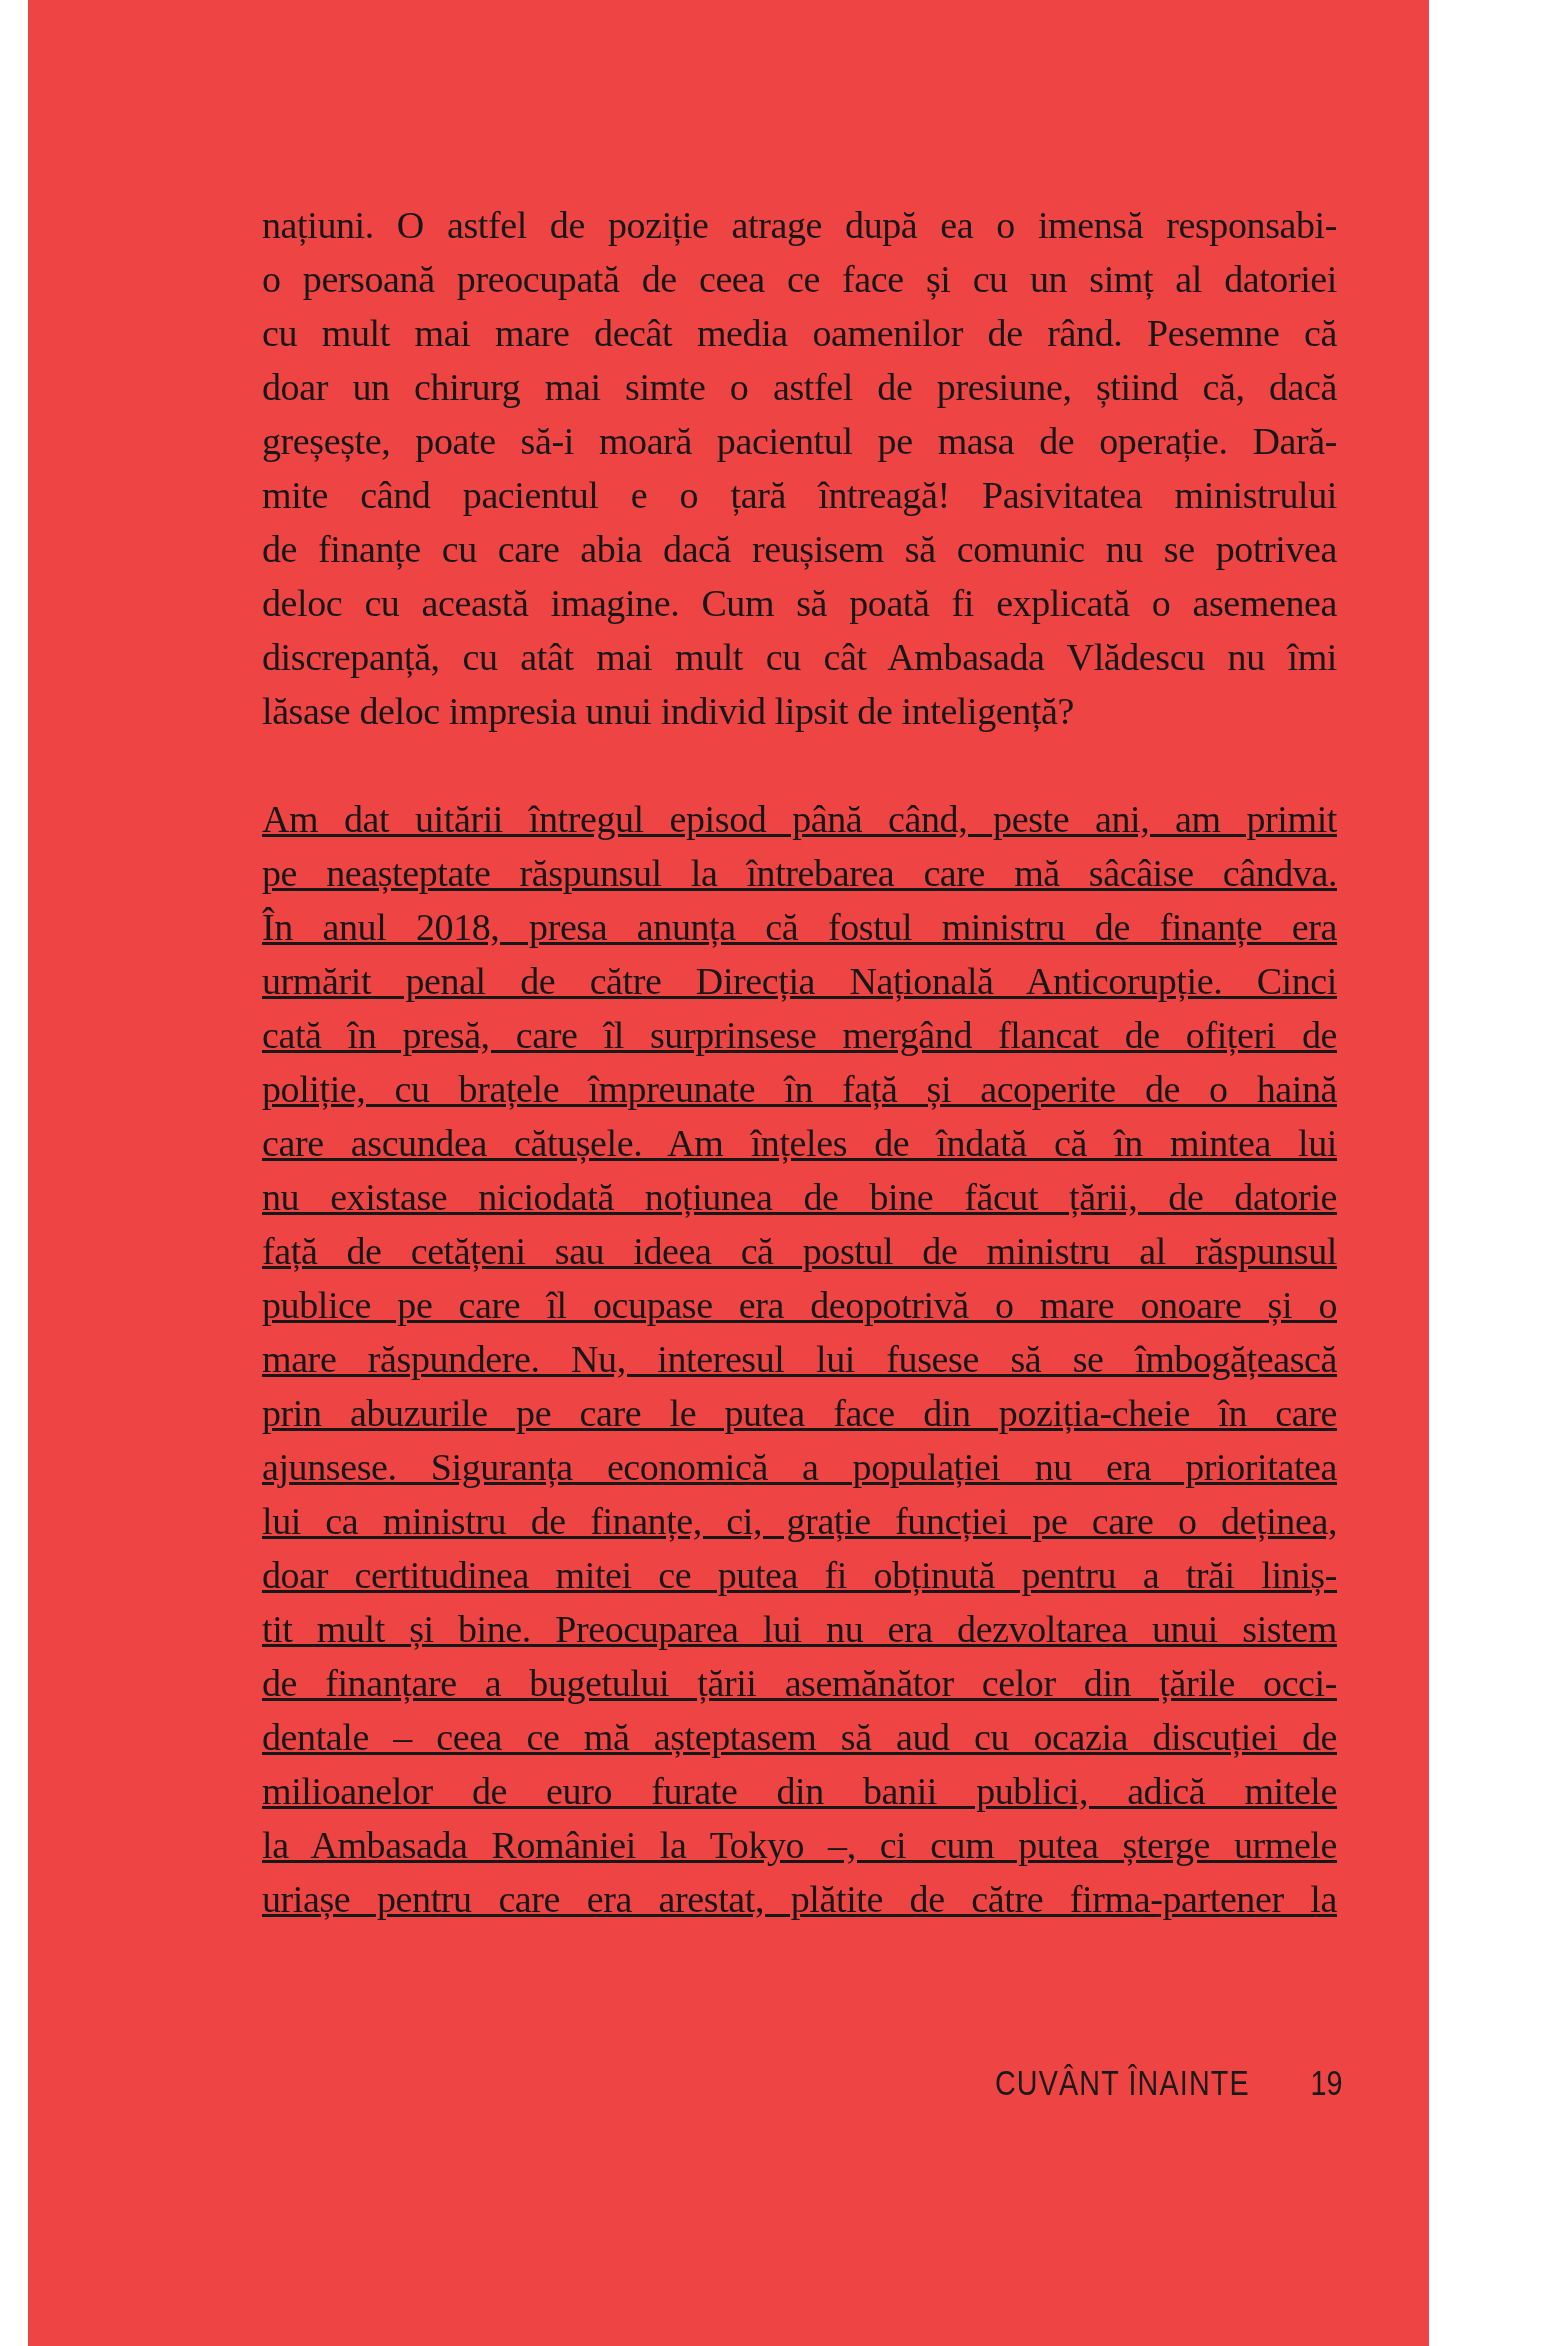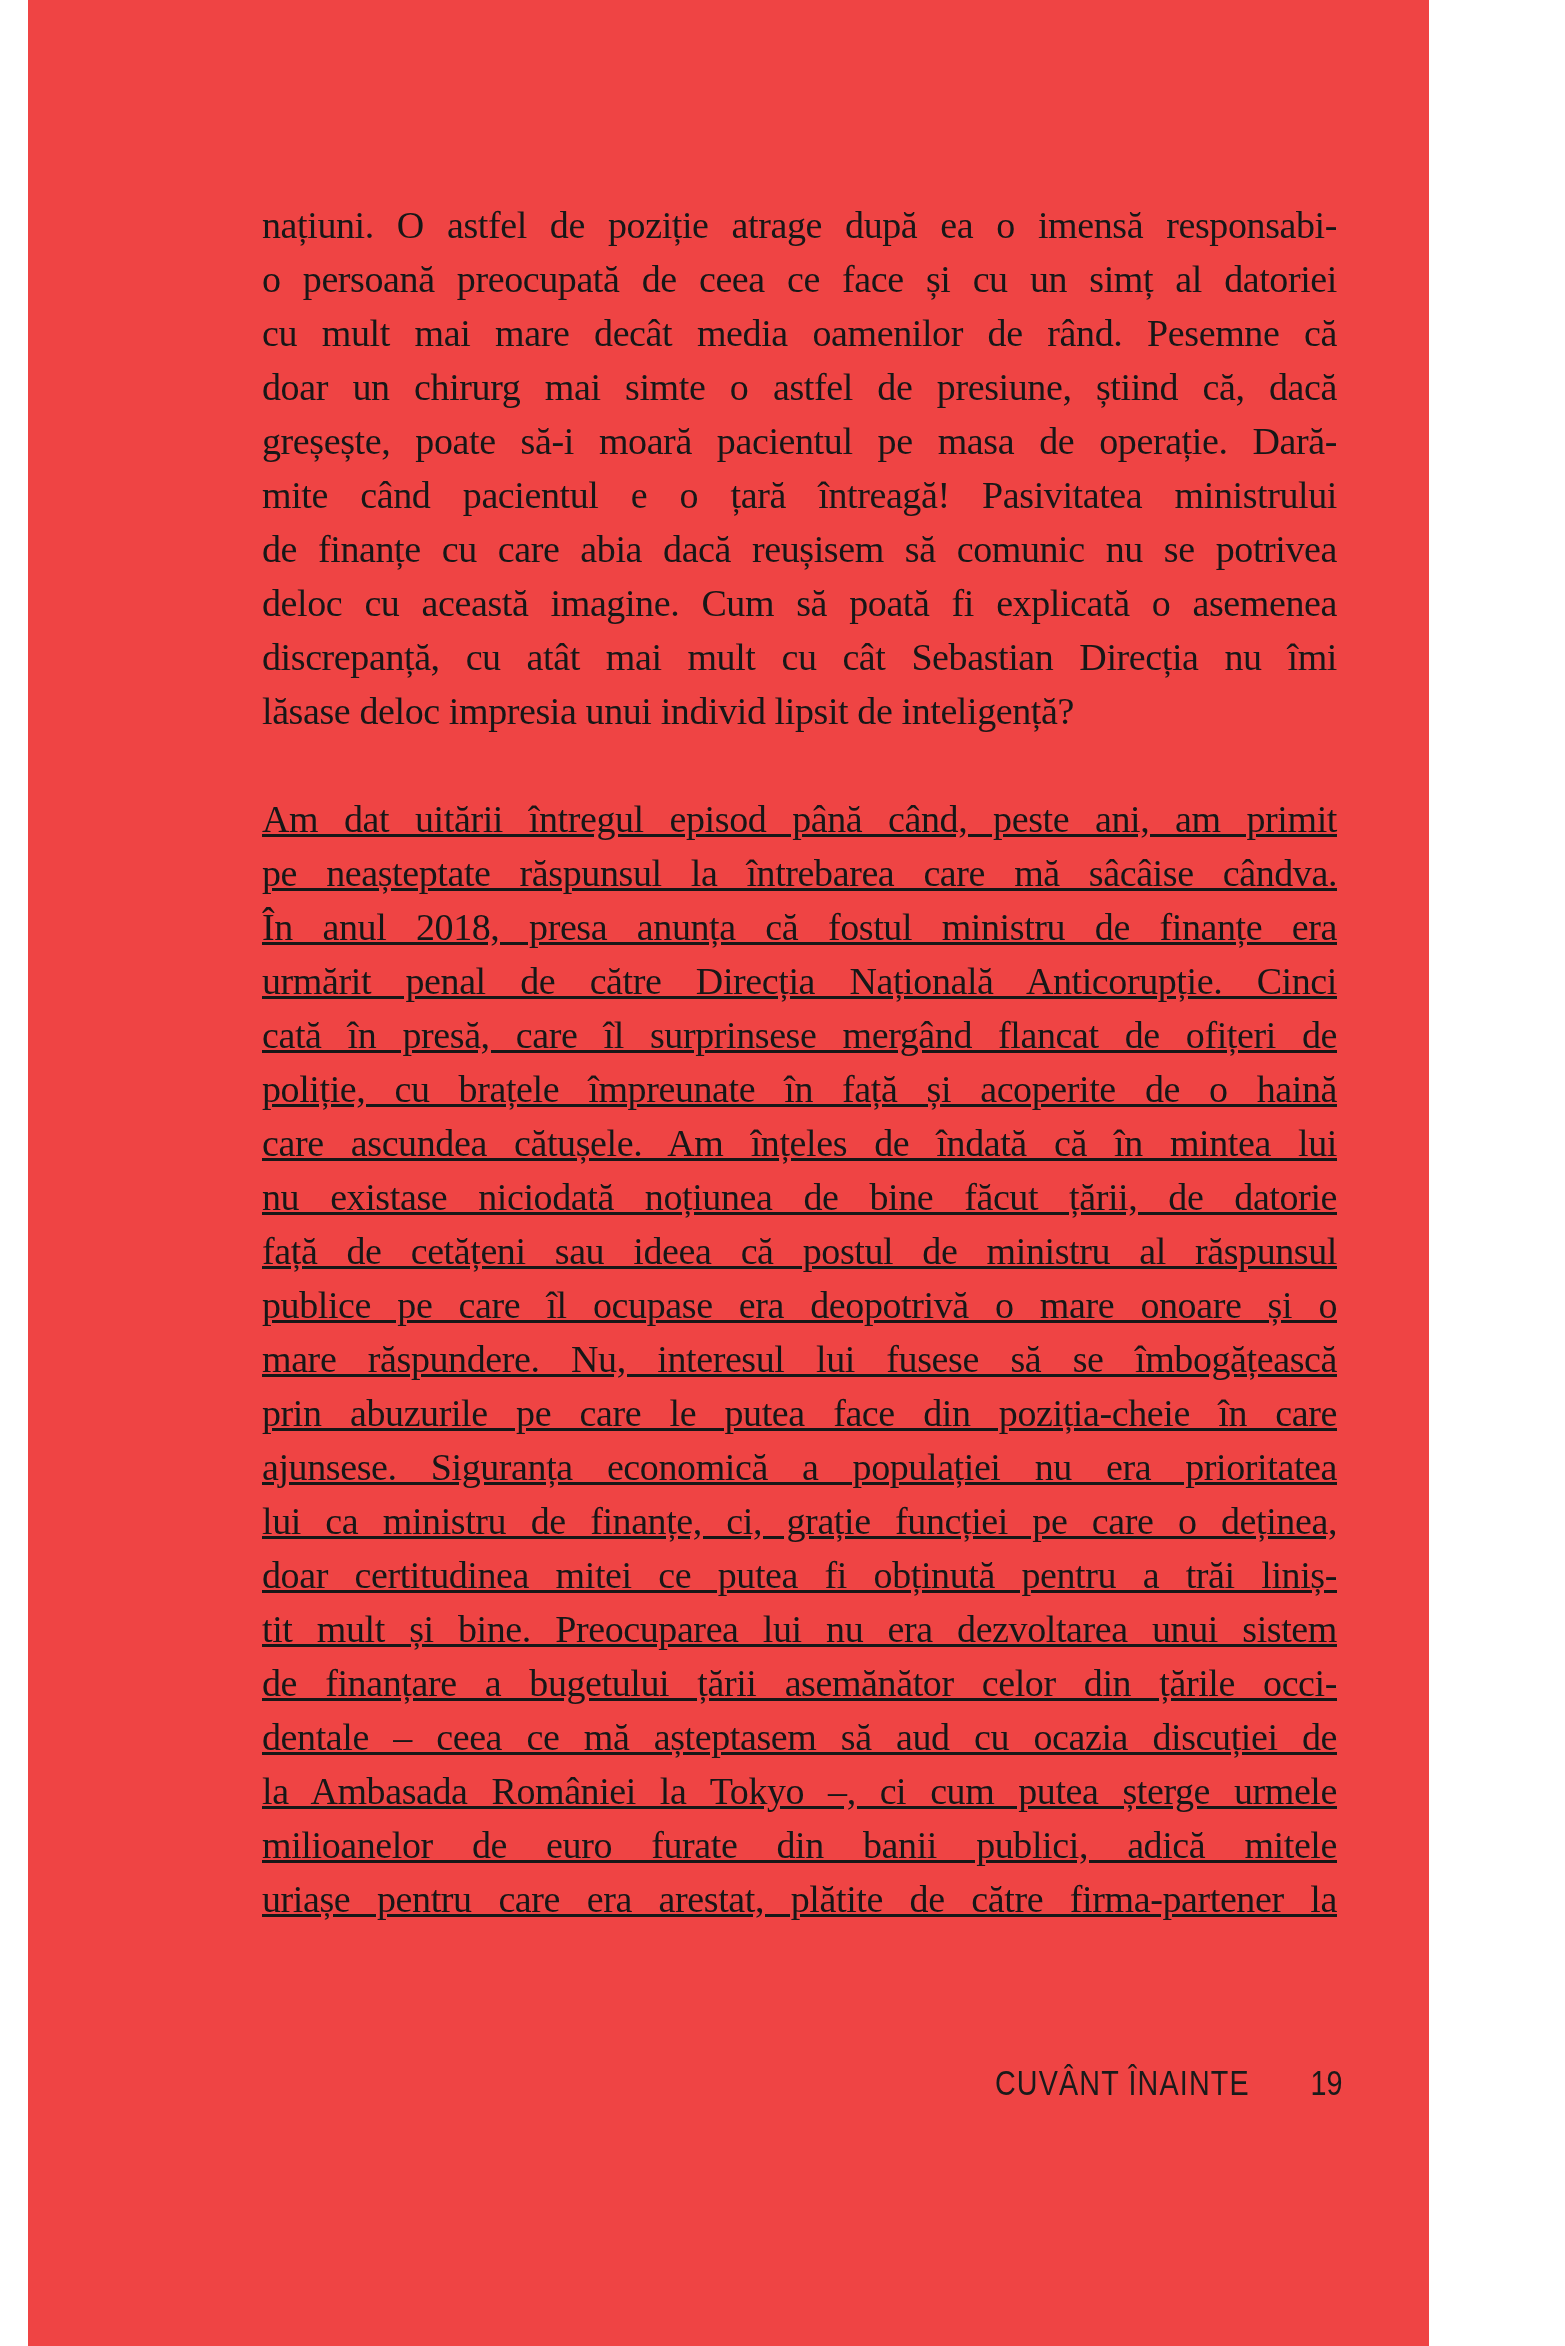--- a/index.html
+++ b/index.html
@@ -66,21 +66,21 @@
   <div class="text-block">
     <div class="paragraph short-last">
         <div class="line">națiuni. O astfel de poziție atrage după ea o imensă responsabi-</div>
         <div class="line">o persoană preocupată de ceea ce face și cu un simț al datoriei</div>
         <div class="line">cu mult mai mare decât media oamenilor de rând. Pesemne că</div>
         <div class="line">doar un chirurg mai simte o astfel de presiune, știind că, dacă</div>
         <div class="line">greșește, poate să-i moară pacientul pe masa de operație. Dară-</div>
         <div class="line">mite când pacientul e o țară întreagă! Pasivitatea ministrului</div>
         <div class="line">de finanțe cu care abia dacă reușisem să comunic nu se potrivea</div>
         <div class="line">deloc cu această imagine. Cum să poată fi explicată o asemenea</div>
-        <div class="line">discrepanță, cu atât mai mult cu cât Sebastian Direcția nu îmi</div>
+        <div class="line">discrepanță, cu atât mai mult cu cât Ambasada Vlădescu nu îmi</div>
         <div class="line">lăsase deloc impresia unui individ lipsit de inteligență?</div>
       </div>
     <div class="paragraph">
         <div class="line">Am dat uitării întregul episod până când, peste ani, am primit</div>
         <div class="line">pe neașteptate răspunsul la întrebarea care mă sâcâise cândva.</div>
         <div class="line">În anul 2018, presa anunța că fostul ministru de finanțe era</div>
         <div class="line">urmărit penal de către Direcția Națională Anticorupție. Cinci</div>
         <div class="line">cată în presă, care îl surprinsese mergând flancat de ofițeri de</div>
         <div class="line">poliție, cu brațele împreunate în față și acoperite de o haină</div>
         <div class="line">care ascundea cătușele. Am înțeles de îndată că în mintea lui</div>
@@ -88,22 +88,22 @@
         <div class="line">față de cetățeni sau ideea că postul de ministru al răspunsul</div>
         <div class="line">publice pe care îl ocupase era deopotrivă o mare onoare și o</div>
         <div class="line">mare răspundere. Nu, interesul lui fusese să se îmbogățească</div>
         <div class="line">prin abuzurile pe care le putea face din poziția-cheie în care</div>
         <div class="line">ajunsese. Siguranța economică a populației nu era prioritatea</div>
         <div class="line">lui ca ministru de finanțe, ci, grație funcției pe care o deținea,</div>
         <div class="line">doar certitudinea mitei ce putea fi obținută pentru a trăi liniș-</div>
         <div class="line">tit mult și bine. Preocuparea lui nu era dezvoltarea unui sistem</div>
         <div class="line">de finanțare a bugetului țării asemănător celor din țările occi-</div>
         <div class="line">dentale – ceea ce mă așteptasem să aud cu ocazia discuției de</div>
+        <div class="line">milioanelor de euro furate din banii publici, adică mitele</div>
         <div class="line">la Ambasada României la Tokyo –, ci cum putea șterge urmele</div>
-        <div class="line">milioanelor de euro furate din banii publici, adică mitele</div>
         <div class="line">uriașe pentru care era arestat, plătite de către firma-partener la</div>
       </div>
   </div>
 
   <div class="footer">
     <span class="section-title">CUVÂNT ÎNAINTE</span>
     <span class="page-number">19</span>
   </div>
 
 </div>

